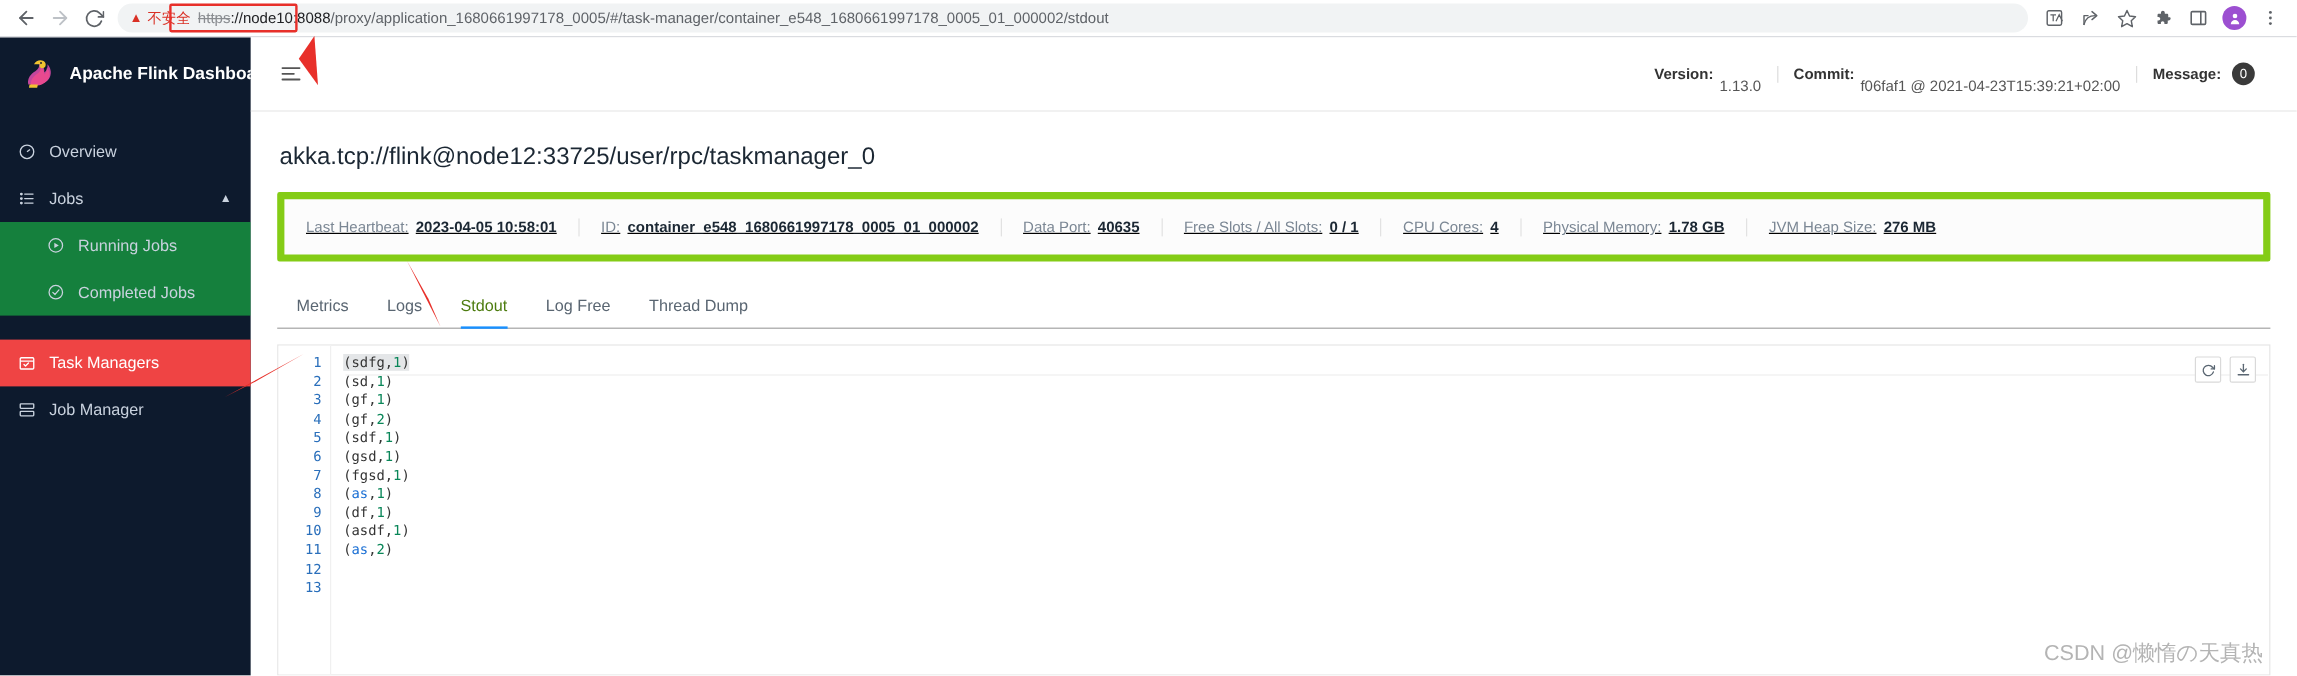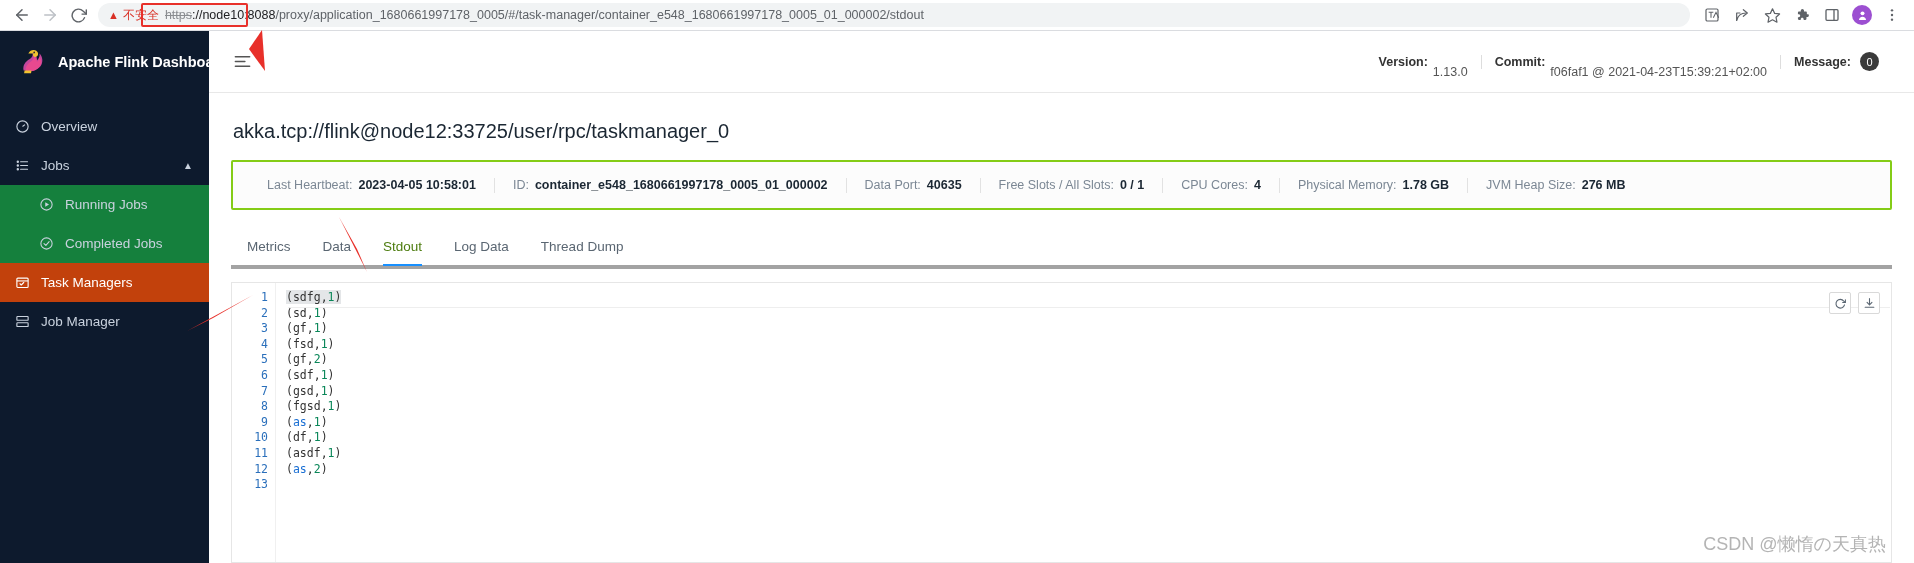--- a/index.html
+++ b/index.html
@@ -140,22 +140,23 @@
     color: #c9d2de;
     position: relative;
   }
   .nav-item .nav-ico {
     width: 16px; height: 16px;
     display: flex; align-items: center; justify-content: center;
     flex: none;
     color: #c9d2de;
   }
   .nav-item.active {
-    background: #c2410c;
+    background: #ef4444;
     color: #ffffff;
+    margin-top: 20px;
   }
   .nav-item.active .nav-ico { color: #ffffff; }
   .nav-item .chev {
     position: absolute;
     right: 16px;
     font-size: 10px;
     color: #c9d2de;
   }
   .subnav { background: #15803d; }
   .subnav .nav-item { padding-left: 38px; font-size: 13.5px; }
@@ -210,45 +211,46 @@
     position: relative;
   }
   .page-title {
     font-size: 20px;
     color: #1b2733;
     font-weight: normal;
     margin: 27px 0 17px 2px;
   }
 
   .info-card {
-    border: 2px solid #84cc16;
+    border: 6px solid #84cc16;
     border-radius: 2px;
     background: #fcfcfc;
-    padding: 9px 16px;
+    padding: 9px 0;
+    text-decoration: underline;
   }
   .info-row {
     display: flex;
     align-items: center;
     flex-wrap: nowrap;
     min-height: 28px;
   }
   .info-cell {
     display: flex; align-items: baseline; gap: 6px;
     padding: 0 18px;
     font-size: 12.5px;
     white-space: nowrap;
   }
   .info-k { color: #7b8794; }
   .info-v { color: #1b2733; font-weight: bold; }
   .v-sep { width: 1px; height: 15px; background: #e2e2e2; align-self: center; }
 
   .tabs {
     display: flex;
     gap: 0;
-    border-bottom: 4px solid #a3a3a3;
+    border-bottom: 1px solid #a3a3a3;
     margin-top: 18px;
     flex: none;
   }
   .tab {
     padding: 11px 16px;
     font-size: 13.5px;
     color: #5a6672;
     position: relative;
     white-space: nowrap;
   }
@@ -596,23 +598,23 @@
           <div class="info-cell">
             <span class="info-k">JVM Heap Size:</span>
             <span class="info-v">276 MB</span>
           </div>
         </div>
 
       </div>
 
       <div class="tabs">
         <div class="tab">Metrics</div>
-        <div class="tab">Data</div>
+        <div class="tab">Logs</div>
         <div class="tab active">Stdout</div>
-        <div class="tab">Log Data</div>
+        <div class="tab">Log Free</div>
         <div class="tab">Thread Dump</div>
       </div>
 
       <div class="editor-wrap">
         <div class="top-scroll-line"></div>
 
         <div class="editor-actions">
           <div class="ed-btn">
             <svg width="13" height="13" viewBox="0 0 24 24" fill="none" stroke="currentColor" stroke-width="2" stroke-linecap="round" stroke-linejoin="round">
                 <polyline points="21 5 21 10 16 10"></polyline>
@@ -641,21 +643,20 @@
           <span class="ln">10</span>
           <span class="ln">11</span>
           <span class="ln">12</span>
           <span class="ln">13</span>
         </div>
 
         <div class="code">
           <span class="cl first"><span class="hl">(<span>sdfg</span>,<span class="num">1</span>)</span></span>
           <span class="cl">(<span>sd</span>,<span class="num">1</span>)</span>
           <span class="cl">(<span>gf</span>,<span class="num">1</span>)</span>
-          <span class="cl">(<span>fsd</span>,<span class="num">1</span>)</span>
           <span class="cl">(<span>gf</span>,<span class="num">2</span>)</span>
           <span class="cl">(<span>sdf</span>,<span class="num">1</span>)</span>
           <span class="cl">(<span>gsd</span>,<span class="num">1</span>)</span>
           <span class="cl">(<span>fgsd</span>,<span class="num">1</span>)</span>
           <span class="cl">(<span class="kw">as</span>,<span class="num">1</span>)</span>
           <span class="cl">(<span>df</span>,<span class="num">1</span>)</span>
           <span class="cl">(<span>asdf</span>,<span class="num">1</span>)</span>
           <span class="cl">(<span class="kw">as</span>,<span class="num">2</span>)</span>
         </div>
 

